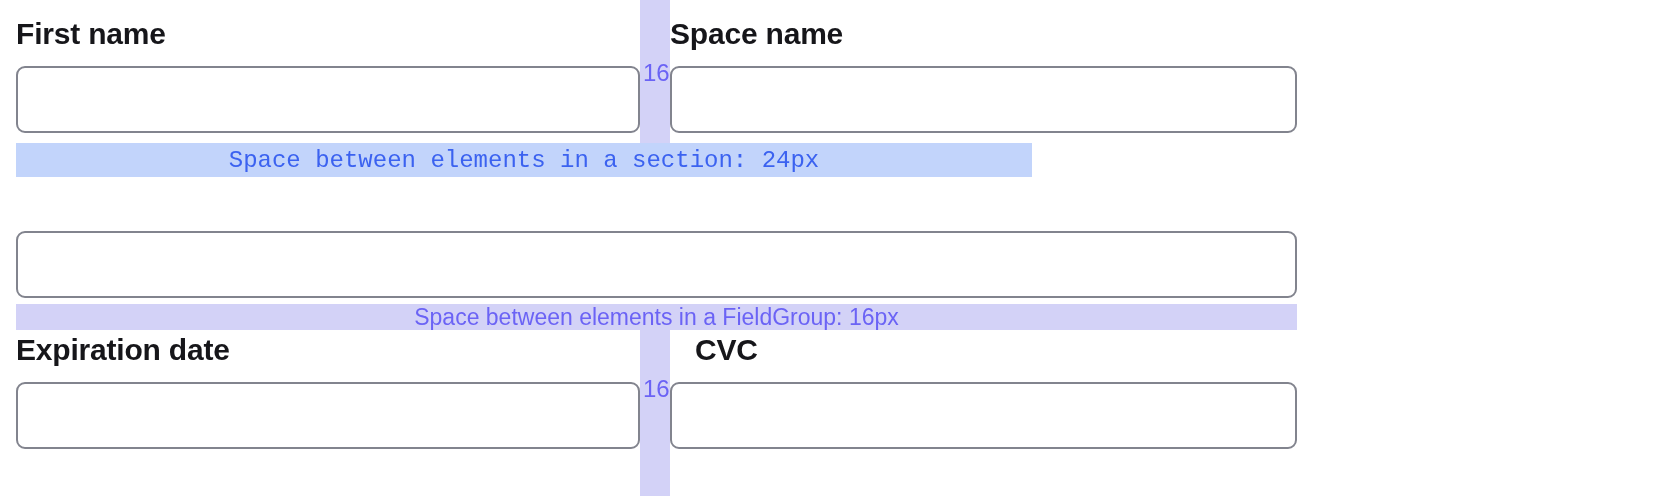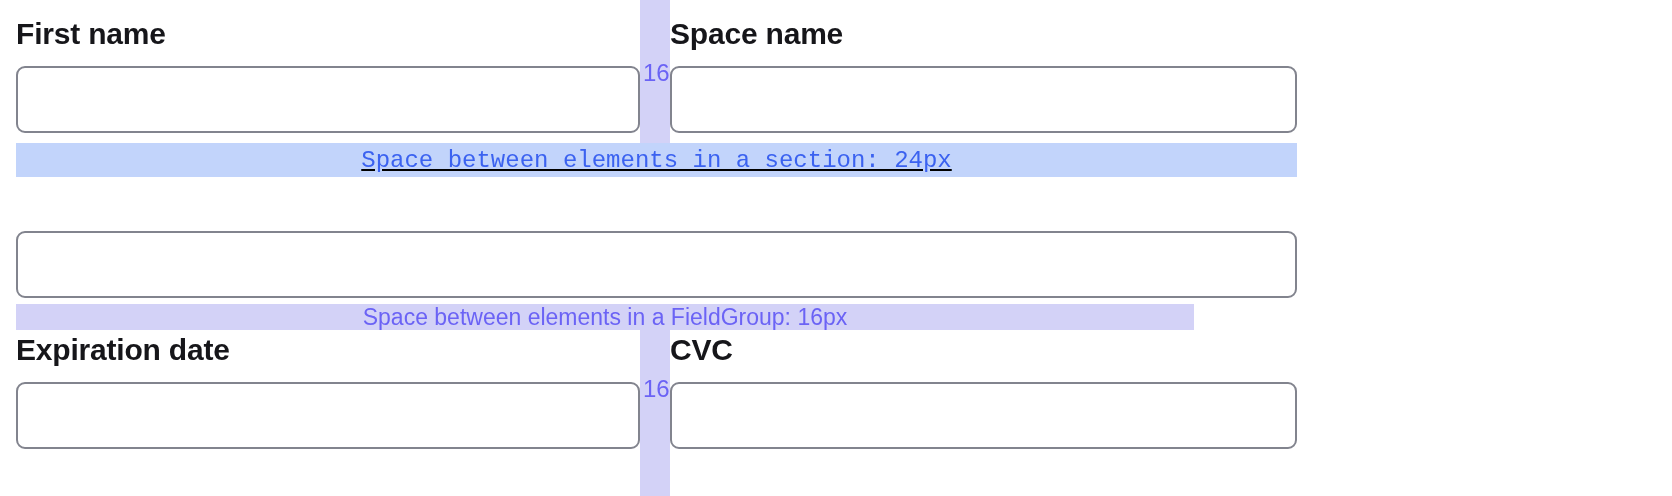--- a/index.html
+++ b/index.html
@@ -96,32 +96,32 @@
 
   <div class="gap-vertical" style="left:640px; top:0px; width:30px; height:143px;"></div>
   <div class="gap-vertical-label" style="left:643px; top:61px;">16</div>
 
   <div class="field-label" style="left:16px; top:20px;">First name</div>
   <input class="field-input" style="left: 16px; top: 66px; width: 624px;" type="text" placeholder="">
 
   <div class="field-label" style="left:670px; top:20px;">Space name</div>
   <input class="field-input" style="left: 670px; top: 66px; width: 627px;" type="text" placeholder="">
 
-  <div class="gap-band gap-band-section" style="left:16px; top:143px; width:1281px; height:34px;text-decoration:underline;">
+  <div class="gap-band gap-band-section" style="left:16px; top:143px; width:1016px; height:34px;">
     <span class="gap-band-text">Space between elements in a section: 24px</span>
   </div>
 
   <input class="field-input" style="left: 16px; top: 231px; width: 1281px;" type="text" placeholder="">
 
-  <div class="gap-band gap-band-fieldgroup" style="left:16px; top:304px; width:1178px; height:26px;">
+  <div class="gap-band gap-band-fieldgroup" style="left:16px; top:304px; width:1281px; height:26px;">
     <span class="gap-band-text">Space between elements in a FieldGroup: 16px</span>
   </div>
 
   <div class="gap-vertical" style="left:640px; top:330px; width:30px; height:166px;"></div>
   <div class="gap-vertical-label" style="left:643px; top:377px;">16</div>
 
   <div class="field-label" style="left:16px; top:336px;">Expiration date</div>
   <input class="field-input" style="left: 16px; top: 382px; width: 624px;" type="text" placeholder="">
 
-  <div class="field-label" style="left:670px; top:336px;">CVC</div>
+  <div class="field-label" style="left:670px; top:336px;padding-left:25px;">CVC</div>
   <input class="field-input" style="left: 670px; top: 382px; width: 627px;" type="text" placeholder="">
 
 </div>
 
 </body></html>

